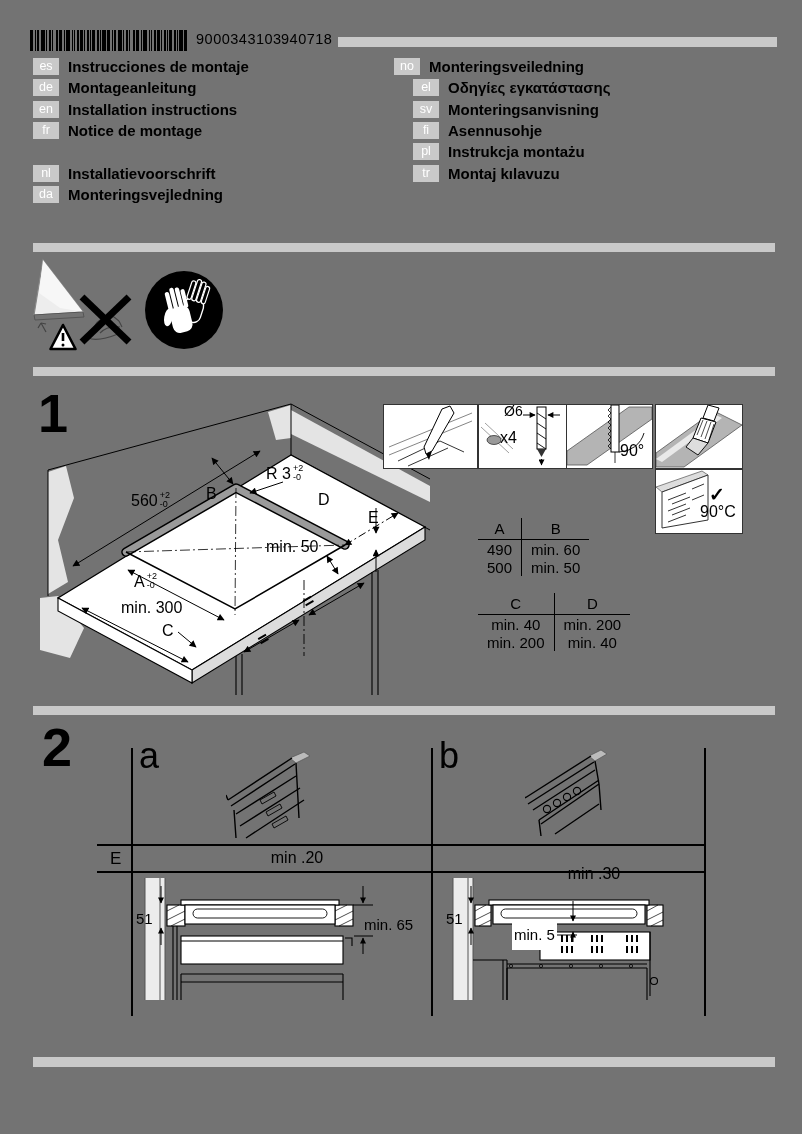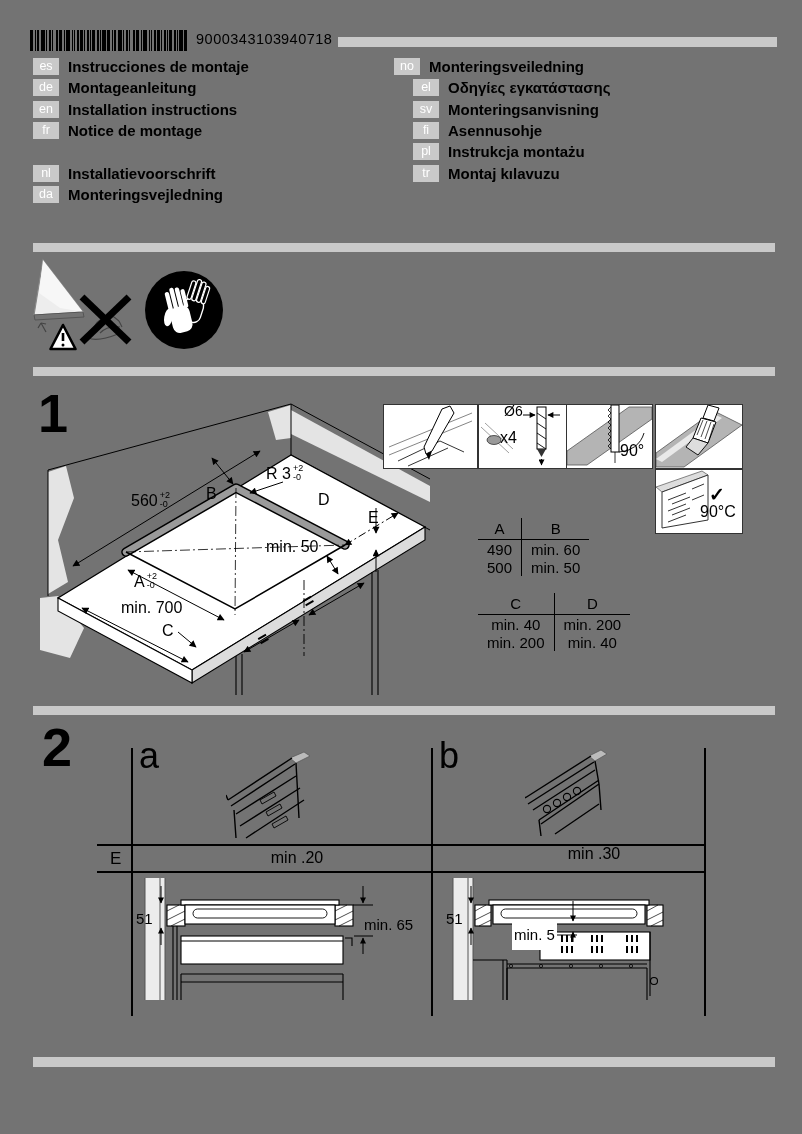--- a/index.html
+++ b/index.html
@@ -215,21 +215,21 @@
   <div class="dim" style="left:318px;top:492px">D</div>
   <div class="dim" style="left:368px;top:510px">E</div>
   <div class="dim" style="left:266px;top:539px">min. 50</div>
   <div class="dim" style="left:134px;top:573px">
     <span>A</span>
     <span class="tol">
         <span>+2</span>
         <span>-0</span>
       </span>
   </div>
-  <div class="dim" style="left:121px;top:600px">min. 700</div>
+  <div class="dim" style="left:121px;top:600px">min. 300</div>
   <div class="dim" style="left:162px;top:623px">C</div>
   <div class="eq" style="left:258px;top:630px;transform:rotate(-30deg)">=</div>
   <div class="eq" style="left:303px;top:592px;transform:rotate(-30deg)">=</div>
 
   <div class="detailbox" style="left:383px;top:404px;width:93px;height:63px">
     <svg width="93" height="63">
       <path d="M5,42 L88,8 M5,50 L88,16" stroke="#777" stroke-width=".9" fill="none"></path>
       <path d="M14,56 L56,36 L80,47 M24,61 L64,43" stroke="#000" stroke-width=".8" fill="none"></path>
       <polygon points="58,4 66,1 70,8 48,46 42,49 40,42" fill="#fff" stroke="#000" stroke-width="1"></polygon>
       <polygon points="42,49 48,46 45,55" fill="#000"></polygon>
@@ -325,21 +325,21 @@
   <div class="vline" style="left:131px;top:748px;width:2px;height:268px"></div>
   <div class="vline" style="left:431px;top:748px;width:2px;height:268px"></div>
   <div class="vline" style="left:704px;top:748px;width:2px;height:268px"></div>
   <div class="hline" style="left:97px;top:844px;width:609px;height:2px"></div>
   <div class="hline" style="left:97px;top:871px;width:609px;height:2px"></div>
 
   <div class="ab-lbl" style="left:139px;top:738px">a</div>
   <div class="ab-lbl" style="left:439px;top:738px">b</div>
   <div class="e-lbl" style="left:110px;top:850px">E</div>
   <div class="cell-lbl" style="left:133px;top:850px;width:328px">min .20</div>
-  <div class="cell-lbl" style="left:433px;top:846px;width:322px">min .30</div>
+  <div class="cell-lbl" style="left:433px;top:866px;width:322px">min .30</div>
 
   <svg class="abs" style="left:226px;top:748px" width="88" height="94">
     <polygon points="64,10 78,4 84,8 70,15" fill="#bbb" stroke="#555" stroke-width=".7"></polygon>
     <g stroke="#000" stroke-width="1.4" fill="none">
       <path d="M2,52 L66,10 M5,58 L69,16 M2,52 L0,47"></path>
       <path d="M70,15 L73,70 M8,62 L10,90"></path>
       <path d="M10,66 L70,28 M14,78 L74,40 M20,90 L78,52"></path>
     </g>
     <g stroke="#000" stroke-width=".9" fill="none">
       <polygon points="34,52 48,44 50,48 36,56"></polygon>

